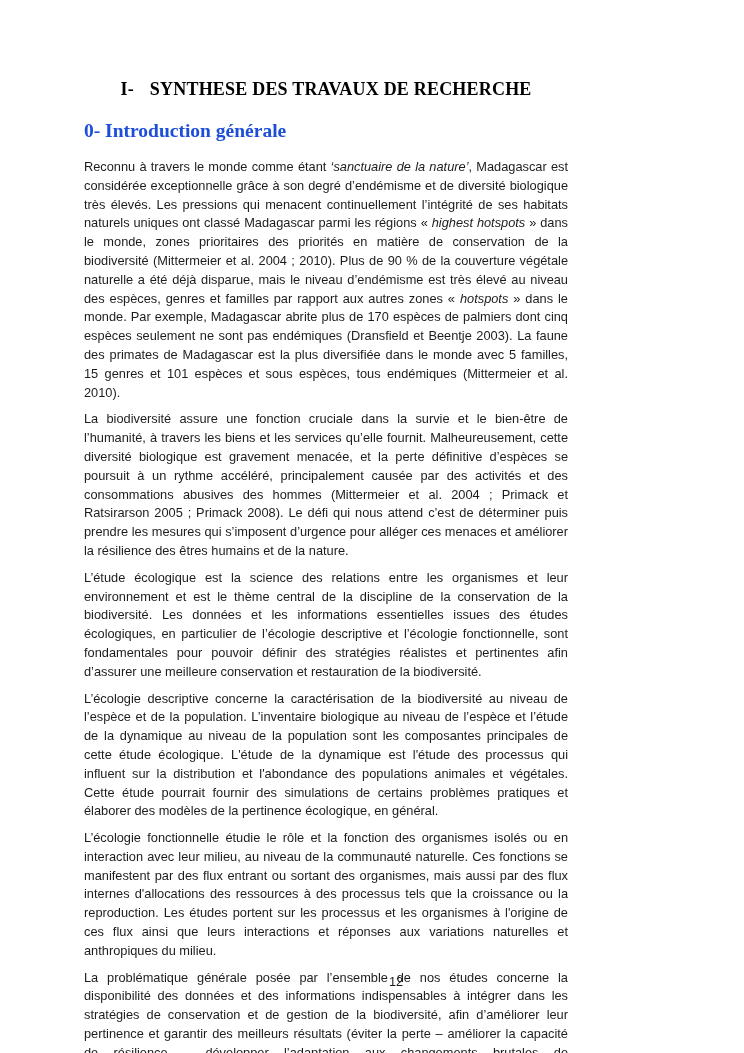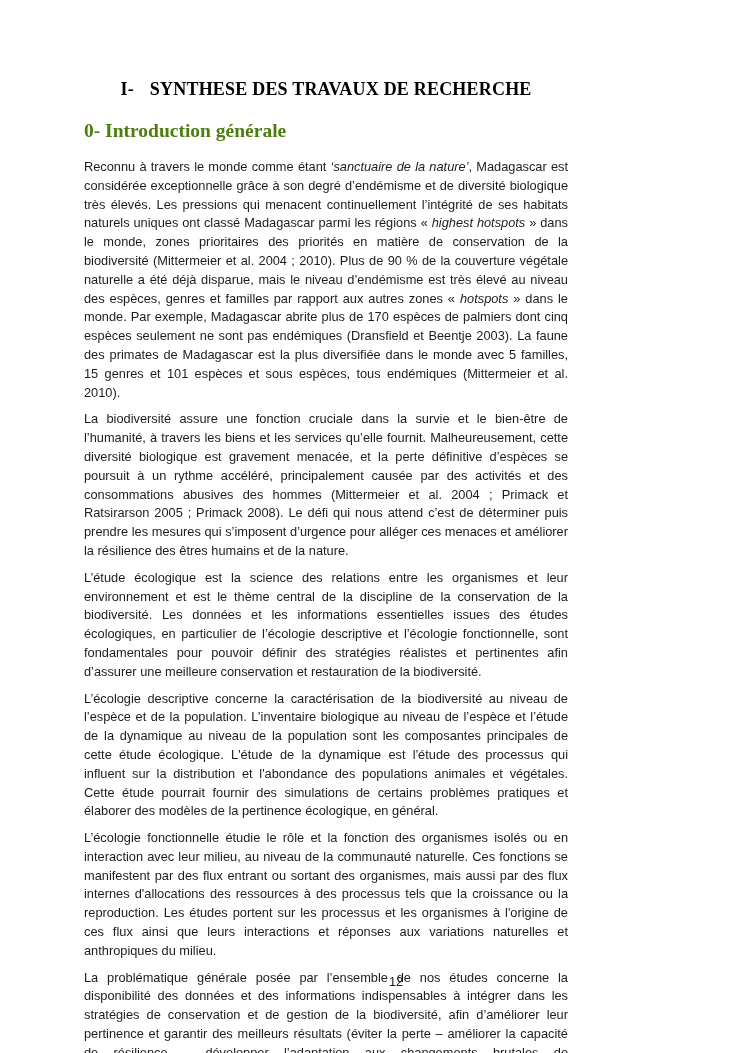--- a/index.html
+++ b/index.html
@@ -30,21 +30,21 @@
   }
   .doc-title .tab {
     display: inline-block;
     width: 16px;
   }
   .section-heading {
     font-family: "Liberation Serif", "DejaVu Serif", serif;
     font-weight: 700;
     font-size: 19.5px;
     line-height: 24px;
-    color: #4d7c0f;
+    color: #1d4ed8;
     margin: 19px 0 0 0;
   }
   .body-text {
     margin-top: 15px;
   }
   .para {
     margin: 0 0 8px 0;
     font-size: 12.8px;
     line-height: 18.8px;
     text-align: justify;

